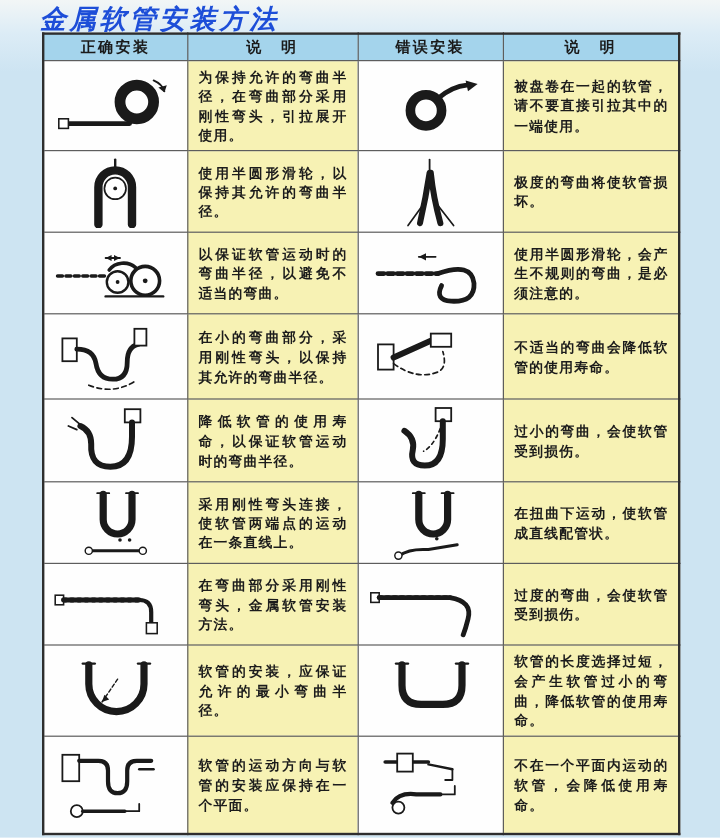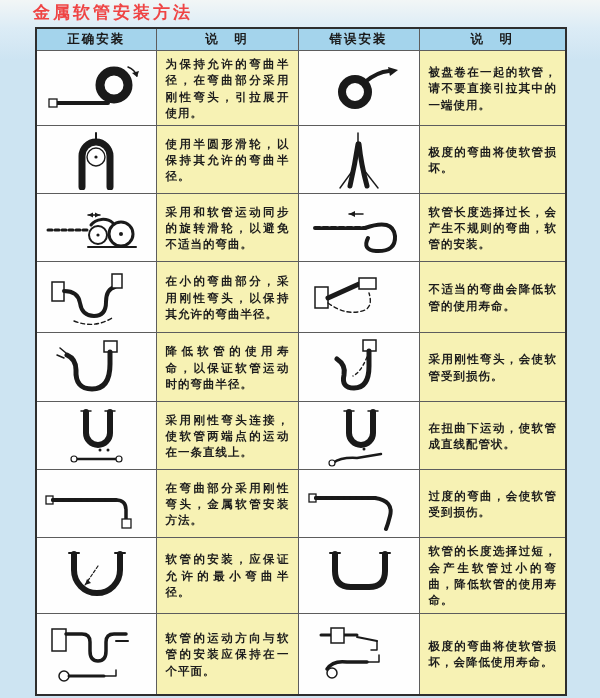--- a/index.html
+++ b/index.html
@@ -3,22 +3,22 @@
 <meta charset="utf-8">
 <style>
   html,body{margin:0;padding:0;}
   body{
     width:600px;height:698px;position:relative;overflow:hidden;
     font-family:"DejaVu Sans",sans-serif;
     background:linear-gradient(180deg,#f2f6f6 0px,#dcecf6 28px,#cde4f2 60px,#cde4f2 100%);
   }
   .page-title{
     position:absolute;left:33px;top:1px;
-    font-family:"DejaVu Serif",serif;font-weight:bold;
-    font-size:17px;letter-spacing:3px;color:#ef4444;
+    font-family:"DejaVu Serif",serif;font-weight:bold;font-style:italic;
+    font-size:22px;letter-spacing:3px;color:#1d4ed8;
   }
   table.manual{
     position:absolute;left:35px;top:27px;
     border-collapse:collapse;table-layout:fixed;
     width:530px;border:2px solid #2e2e2e;
     background:#fdfdfb;
   }
   table.manual td,table.manual th{
     border:1px solid #5d5d5d;padding:0;vertical-align:middle;
   }
@@ -124,32 +124,32 @@
           <circle class="wh" cx="60" cy="37" r="9" stroke-width="2"></circle>
           <circle class="fl" cx="60" cy="37" r="1.6"></circle>
           <circle class="wh" cx="83" cy="36" r="12" stroke-width="3"></circle>
           <circle class="fl" cx="83" cy="36" r="2"></circle>
           <line class="st" x1="50" y1="49" x2="98" y2="49" stroke-width="2"></line>
           <line class="st" x1="50" y1="17" x2="62" y2="17" stroke-width="1.5"></line>
           <path class="fl" d="M50 17 l5 -2.5 v5 z M62 17 l-5 -2.5 v5 z"></path>
         </svg>
       </td>
       <td class="note">
-          <span class="txt">采用和软管运动同步的旋转滑轮，以避免不适当的弯曲。</span>
+          <span class="txt">以保证软管运动时的弯曲半径，以避免不适当的弯曲。</span>
         </td>
       <td class="fig">
         <svg class="ill" width="116" height="60" viewBox="0 0 116 60">
           <line class="st" x1="14" y1="30" x2="64" y2="30" stroke-width="4" stroke-dasharray="5 3"></line>
           <path class="st" d="M64 30 Q92 20 94 38 Q95 54 75 53 Q61 52 67 40" stroke-width="4"></path>
           <line class="st" x1="62" y1="16" x2="48" y2="16" stroke-width="1.5"></line>
           <path class="fl" d="M48 16 l6 -3 v6 z"></path>
         </svg>
       </td>
       <td class="note">
-          <span class="txt">软管长度选择过长，会产生不规则的弯曲，软管的安装。</span>
+          <span class="txt">使用半圆形滑轮，会产生不规则的弯曲，是必须注意的。</span>
         </td>
     </tr>
 
     <tr class="r4">
       <td class="fig">
         <svg class="ill" width="116" height="62" viewBox="0 0 116 62">
           <rect class="wh" x="14" y="16" width="12" height="19" stroke-width="1.5"></rect>
           <path class="st" d="M26 25 Q40 25 42 37 Q44 50 56 50 Q68 50 68 36 Q68 23 77 21" stroke-width="4"></path>
           <rect class="wh" x="74" y="8" width="10" height="14" stroke-width="1.5"></rect>
           <path class="st" d="M36 55 Q56 63 74 52" stroke-width="1.4" stroke-dasharray="4 3"></path>
@@ -184,21 +184,21 @@
           <span class="txt">降低软管的使用寿命，以保证软管运动时的弯曲半径。</span>
         </td>
       <td class="fig">
         <svg class="ill" width="116" height="62" viewBox="0 0 116 62">
           <rect class="wh" x="62" y="4" width="13" height="11" stroke-width="1.5"></rect>
           <path class="st" d="M68 15 V30 Q68 52 53 52 Q40 52 43 39 Q45 29 36 23" stroke-width="5"></path>
           <path class="st" d="M66 21 Q60 36 52 40" stroke-width="1.4" stroke-dasharray="3 3"></path>
         </svg>
       </td>
       <td class="note">
-          <span class="txt">采用刚性弯头，会使软管受到损伤。</span>
+          <span class="txt">过小的弯曲，会使软管受到损伤。</span>
         </td>
     </tr>
 
     <tr class="r6">
       <td class="fig">
         <svg class="ill" width="116" height="62" viewBox="0 0 116 62">
           <line class="st" x1="43" y1="6" x2="53" y2="6" stroke-width="1.5"></line>
           <line class="st" x1="67" y1="6" x2="77" y2="6" stroke-width="1.5"></line>
           <path class="st" d="M48 7 V28 A12 12 0 0 0 72 28 V7" stroke-width="6"></path>
           <circle class="fl" cx="62" cy="45" r="1.5"></circle>
@@ -296,18 +296,18 @@
           <line class="st" x1="20" y1="14" x2="56" y2="14" stroke-width="3"></line>
           <rect class="wh" x="30" y="7" width="13" height="15" stroke-width="1.5"></rect>
           <line class="st" x1="56" y1="16" x2="76" y2="20" stroke-width="2"></line>
           <path class="st" d="M76 20 v9 h-6" stroke-width="1.5"></path>
           <path class="st" d="M26 48 Q32 39 46 41 H66" stroke-width="3.5"></path>
           <circle class="wh" cx="31" cy="52" r="5" stroke-width="1.5"></circle>
           <path class="st" d="M66 41 h12 v-7" stroke-width="1.5"></path>
         </svg>
       </td>
       <td class="note">
-          <span class="txt">极度的弯曲将使软管损坏，会降低使用寿命。</span>
+          <span class="txt">不在一个平面内运动的软管，会降低使用寿命。</span>
         </td>
     </tr>
 
   </tbody>
 </table>
 
 </body></html>

